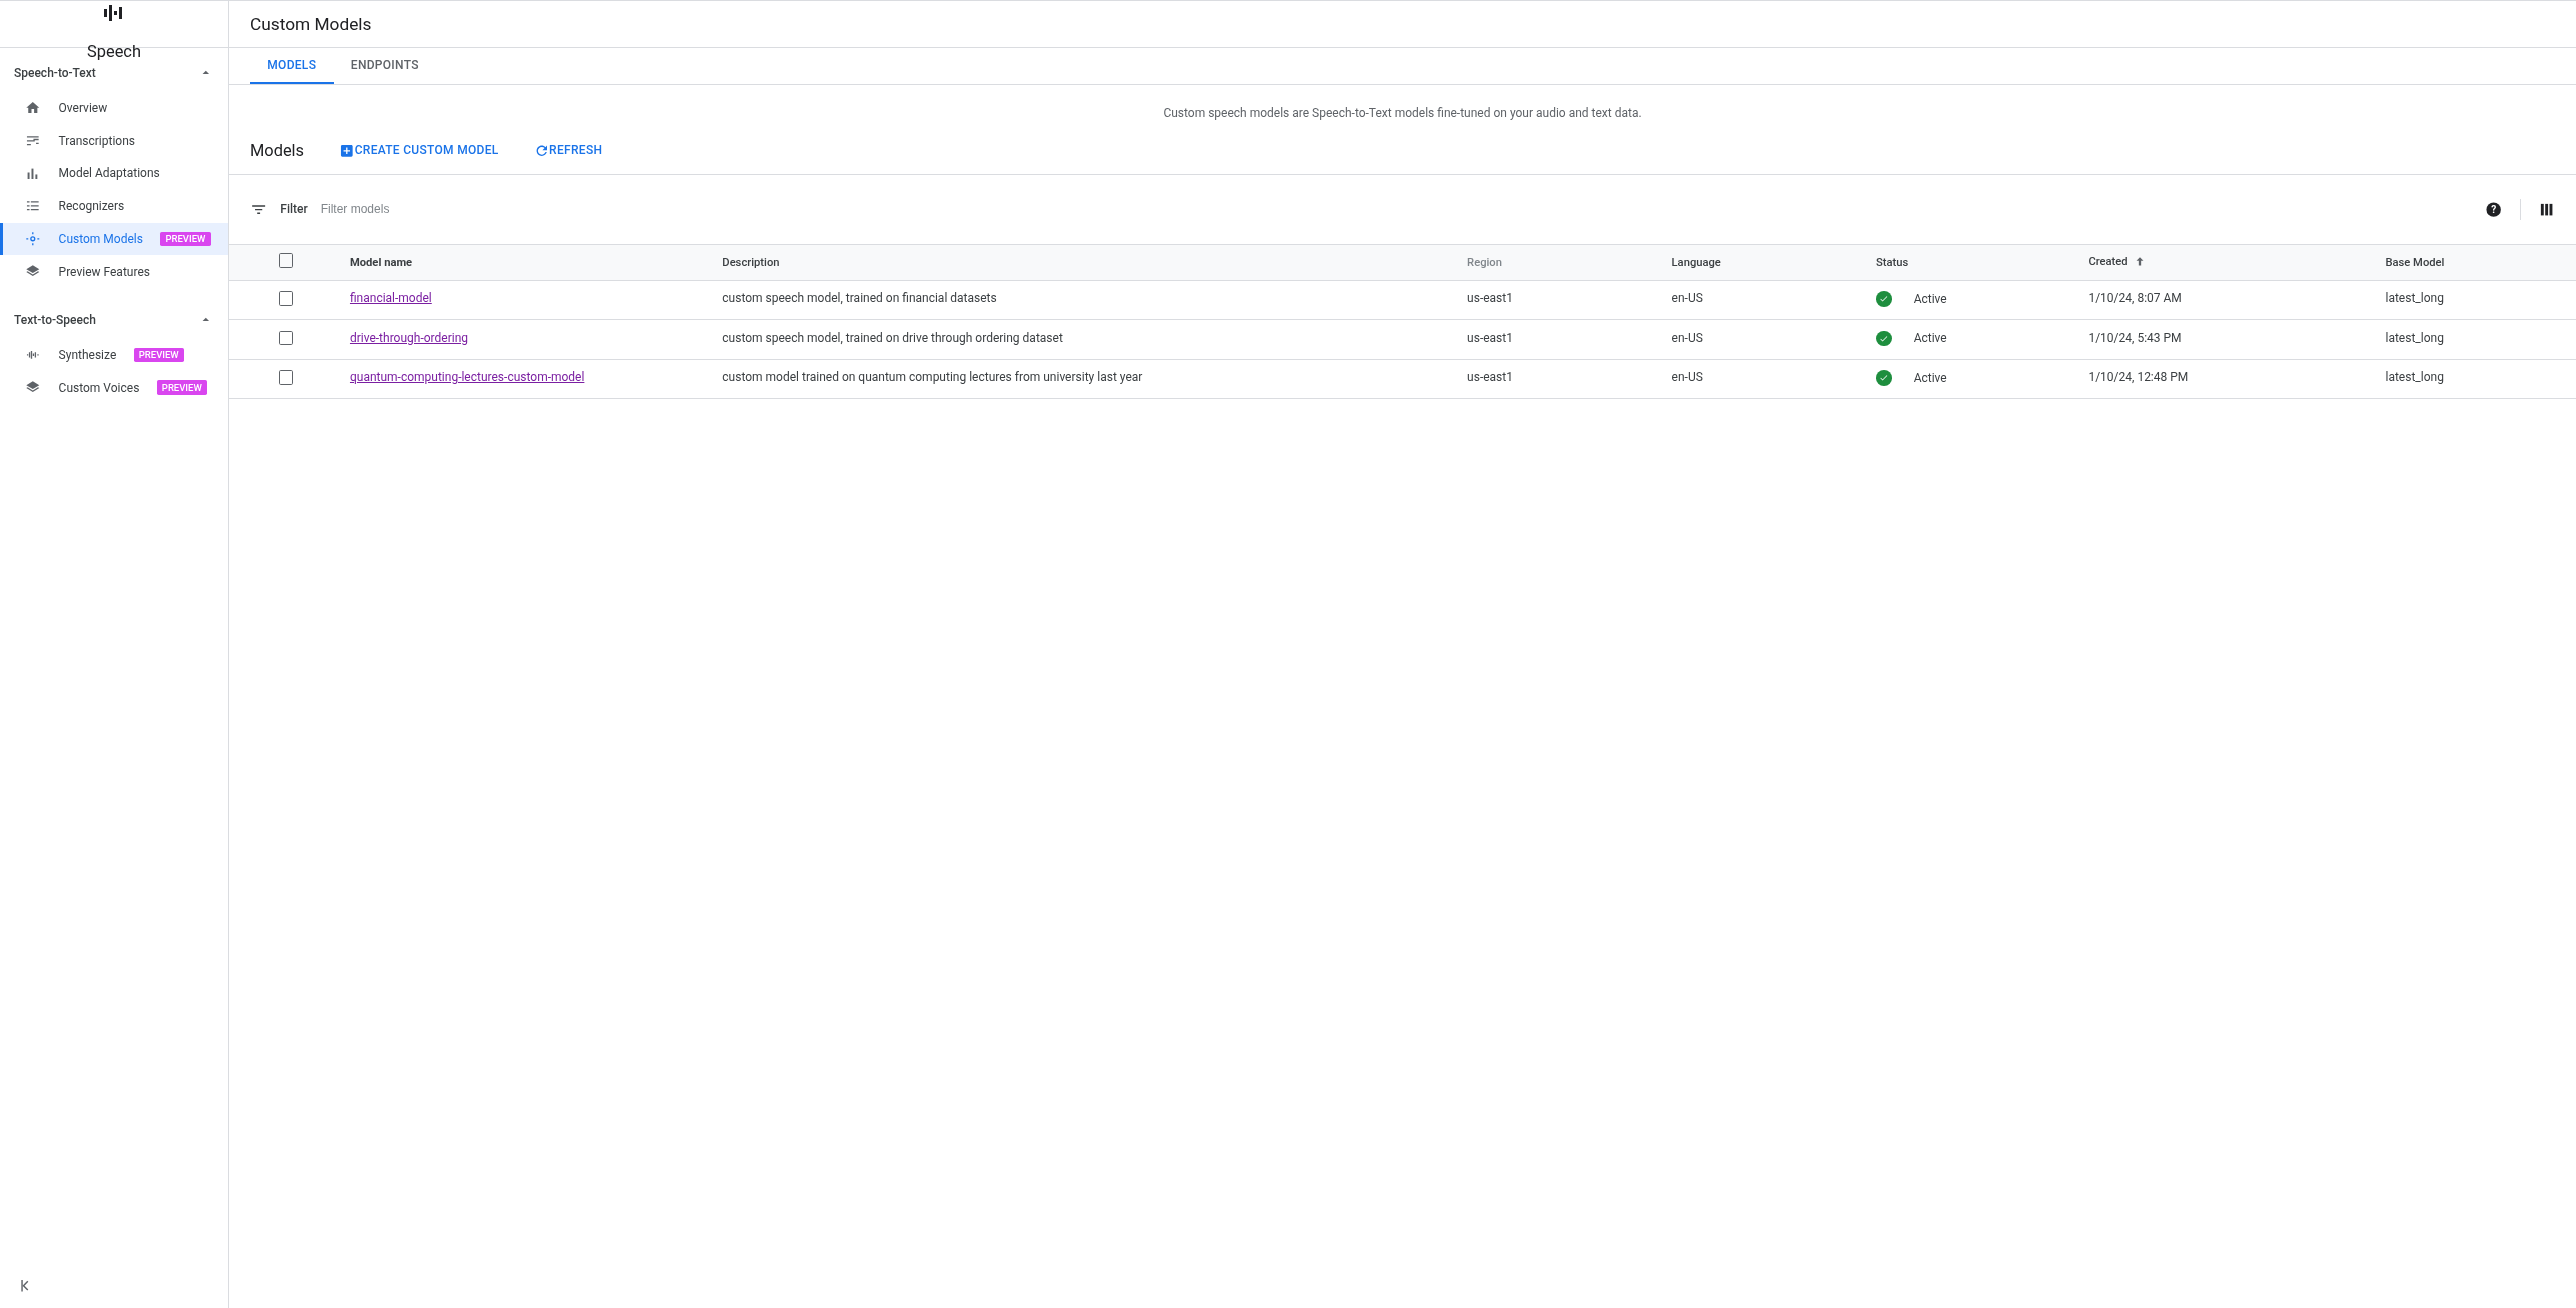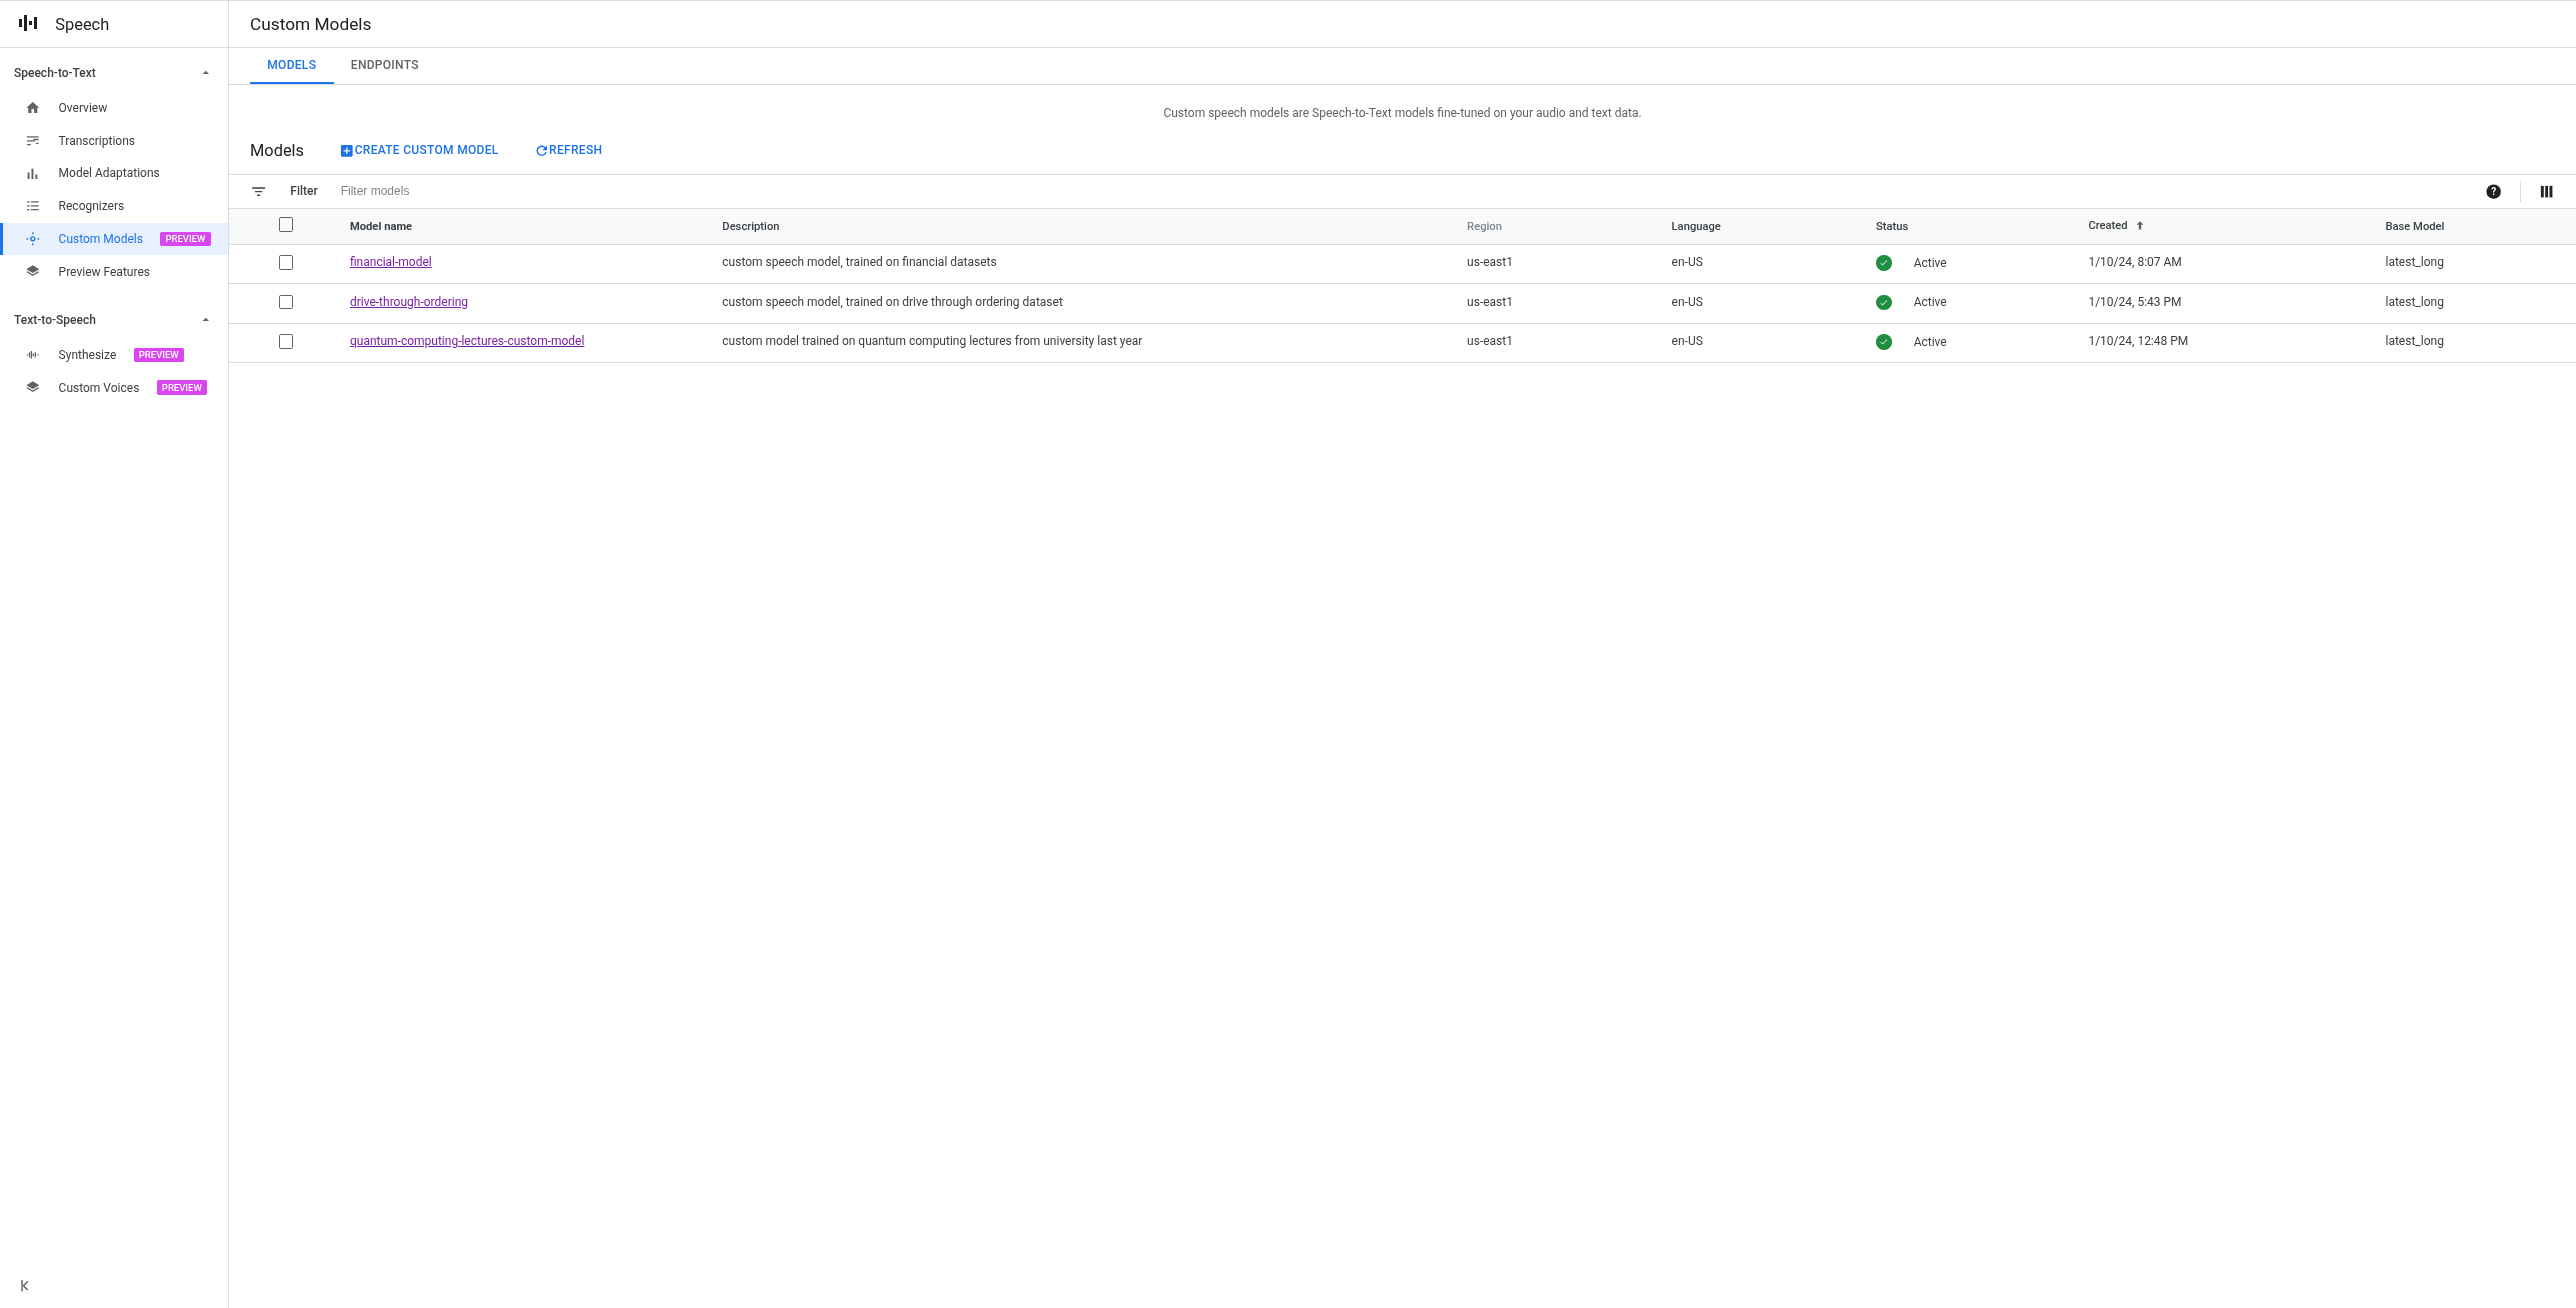--- a/index.html
+++ b/index.html
@@ -1,21 +1,21 @@
 <!DOCTYPE html>
 <html style="font-size:14px"><head>
   <meta charset="utf-8">
   <style>
     * { box-sizing: border-box; margin: 0; padding: 0; }
     body { font-family: 'Roboto', 'Google Sans', Arial, sans-serif; font-size: 12px; color: #3c4043; background: #fff; }
     .app { display: flex; height: 100vh; }
 
     
     .sidebar { width: 229px; border-right: 0.9px solid #dadce0; display: flex; flex-direction: column; position: relative; }
-    .sidebar-header { display: flex; align-items: center; gap: 14px; height: 48px; padding: 0 17.3px; border-bottom: 0.9px solid #dadce0; border-top: 0.9px solid #dadce0; }
+    .sidebar-header { display: flex; align-items: center; gap: 14px; height: 48px; padding: 0 17.3px; border-bottom: 0.9px solid #dadce0; border-top: 0.9px solid #dadce0; flex-direction: column; }
     .sidebar-title { font-size: 16.4px; color: #202124; font-weight: 400; }
     .brand-icon svg { width: 24px; height: 24px; }
 
     .nav-section { padding: 7px 0; }
     .section-header { display: flex; align-items: center; justify-content: space-between; padding: 10.4px 14px; cursor: pointer; color: #3c4043; font-weight: 500; font-size: 12px; }
     .chevron { width: 15.6px; height: 15.6px; fill: #5f6368; }
 
     .nav-item { display: flex; align-items: center; gap: 17.3px; padding: 8.6px 0 8.6px 24px; cursor: pointer; color: #3c4043; font-size: 12px; position: relative; }
     .nav-item.active { background: #e8f0fe; color: #1a73e8; }
     .nav-item.active::before { content: ""; position: absolute; left: 0; top: 0; bottom: 0; width: 2.6px; background: #1a73e8; }
@@ -38,21 +38,21 @@
     .tab.active { color: #1a73e8; border-bottom: 2.6px solid #1a73e8; }
 
     .content { padding: 21px 0 0 0; flex: 1; overflow: auto; }
     .description { padding: 0 21px 21px; color: #5f6368; font-size: 12px; text-align: center; }
 
     .toolbar { display: flex; align-items: center; gap: 35px; padding: 0 21px 14px; }
     .section-title { font-size: 16.4px; color: #202124; }
     .action-btn { display: flex; align-items: center; gap: 0; color: #1a73e8; font-weight: 500; font-size: 12px; cursor: pointer; letter-spacing: 0.3px; }
     .action-btn svg { width: 15.6px; height: 15.6px; fill: #1a73e8; }
 
-    .filter-bar { display: flex; align-items: center; padding: 6px 21px; border-top: 0.9px solid #dadce0; border-bottom: 0.9px solid #dadce0; gap: 23px; }
+    .filter-bar { display: flex; align-items: center; padding: 24px 21px; border-top: 0.9px solid #dadce0; border-bottom: 0.9px solid #dadce0; gap: 13px; }
     .filter-icon { width: 17.3px; height: 17.3px; fill: #3c4043; }
     .filter-label { font-weight: 500; color: #3c4043; }
     .filter-input { border: none; outline: none; font-size: 12px; color: #5f6368; flex: 1; }
     .filter-input::placeholder { color: #80868b; }
     .filter-right { display: flex; align-items: center; gap: 17.3px; }
     .filter-right svg { width: 17.3px; height: 17.3px; fill: #202124; cursor: pointer; }
     .vdiv { width: 0.9px; height: 21px; background: #dadce0; }
 
     
     table { width: 100%; border-collapse: collapse; }

